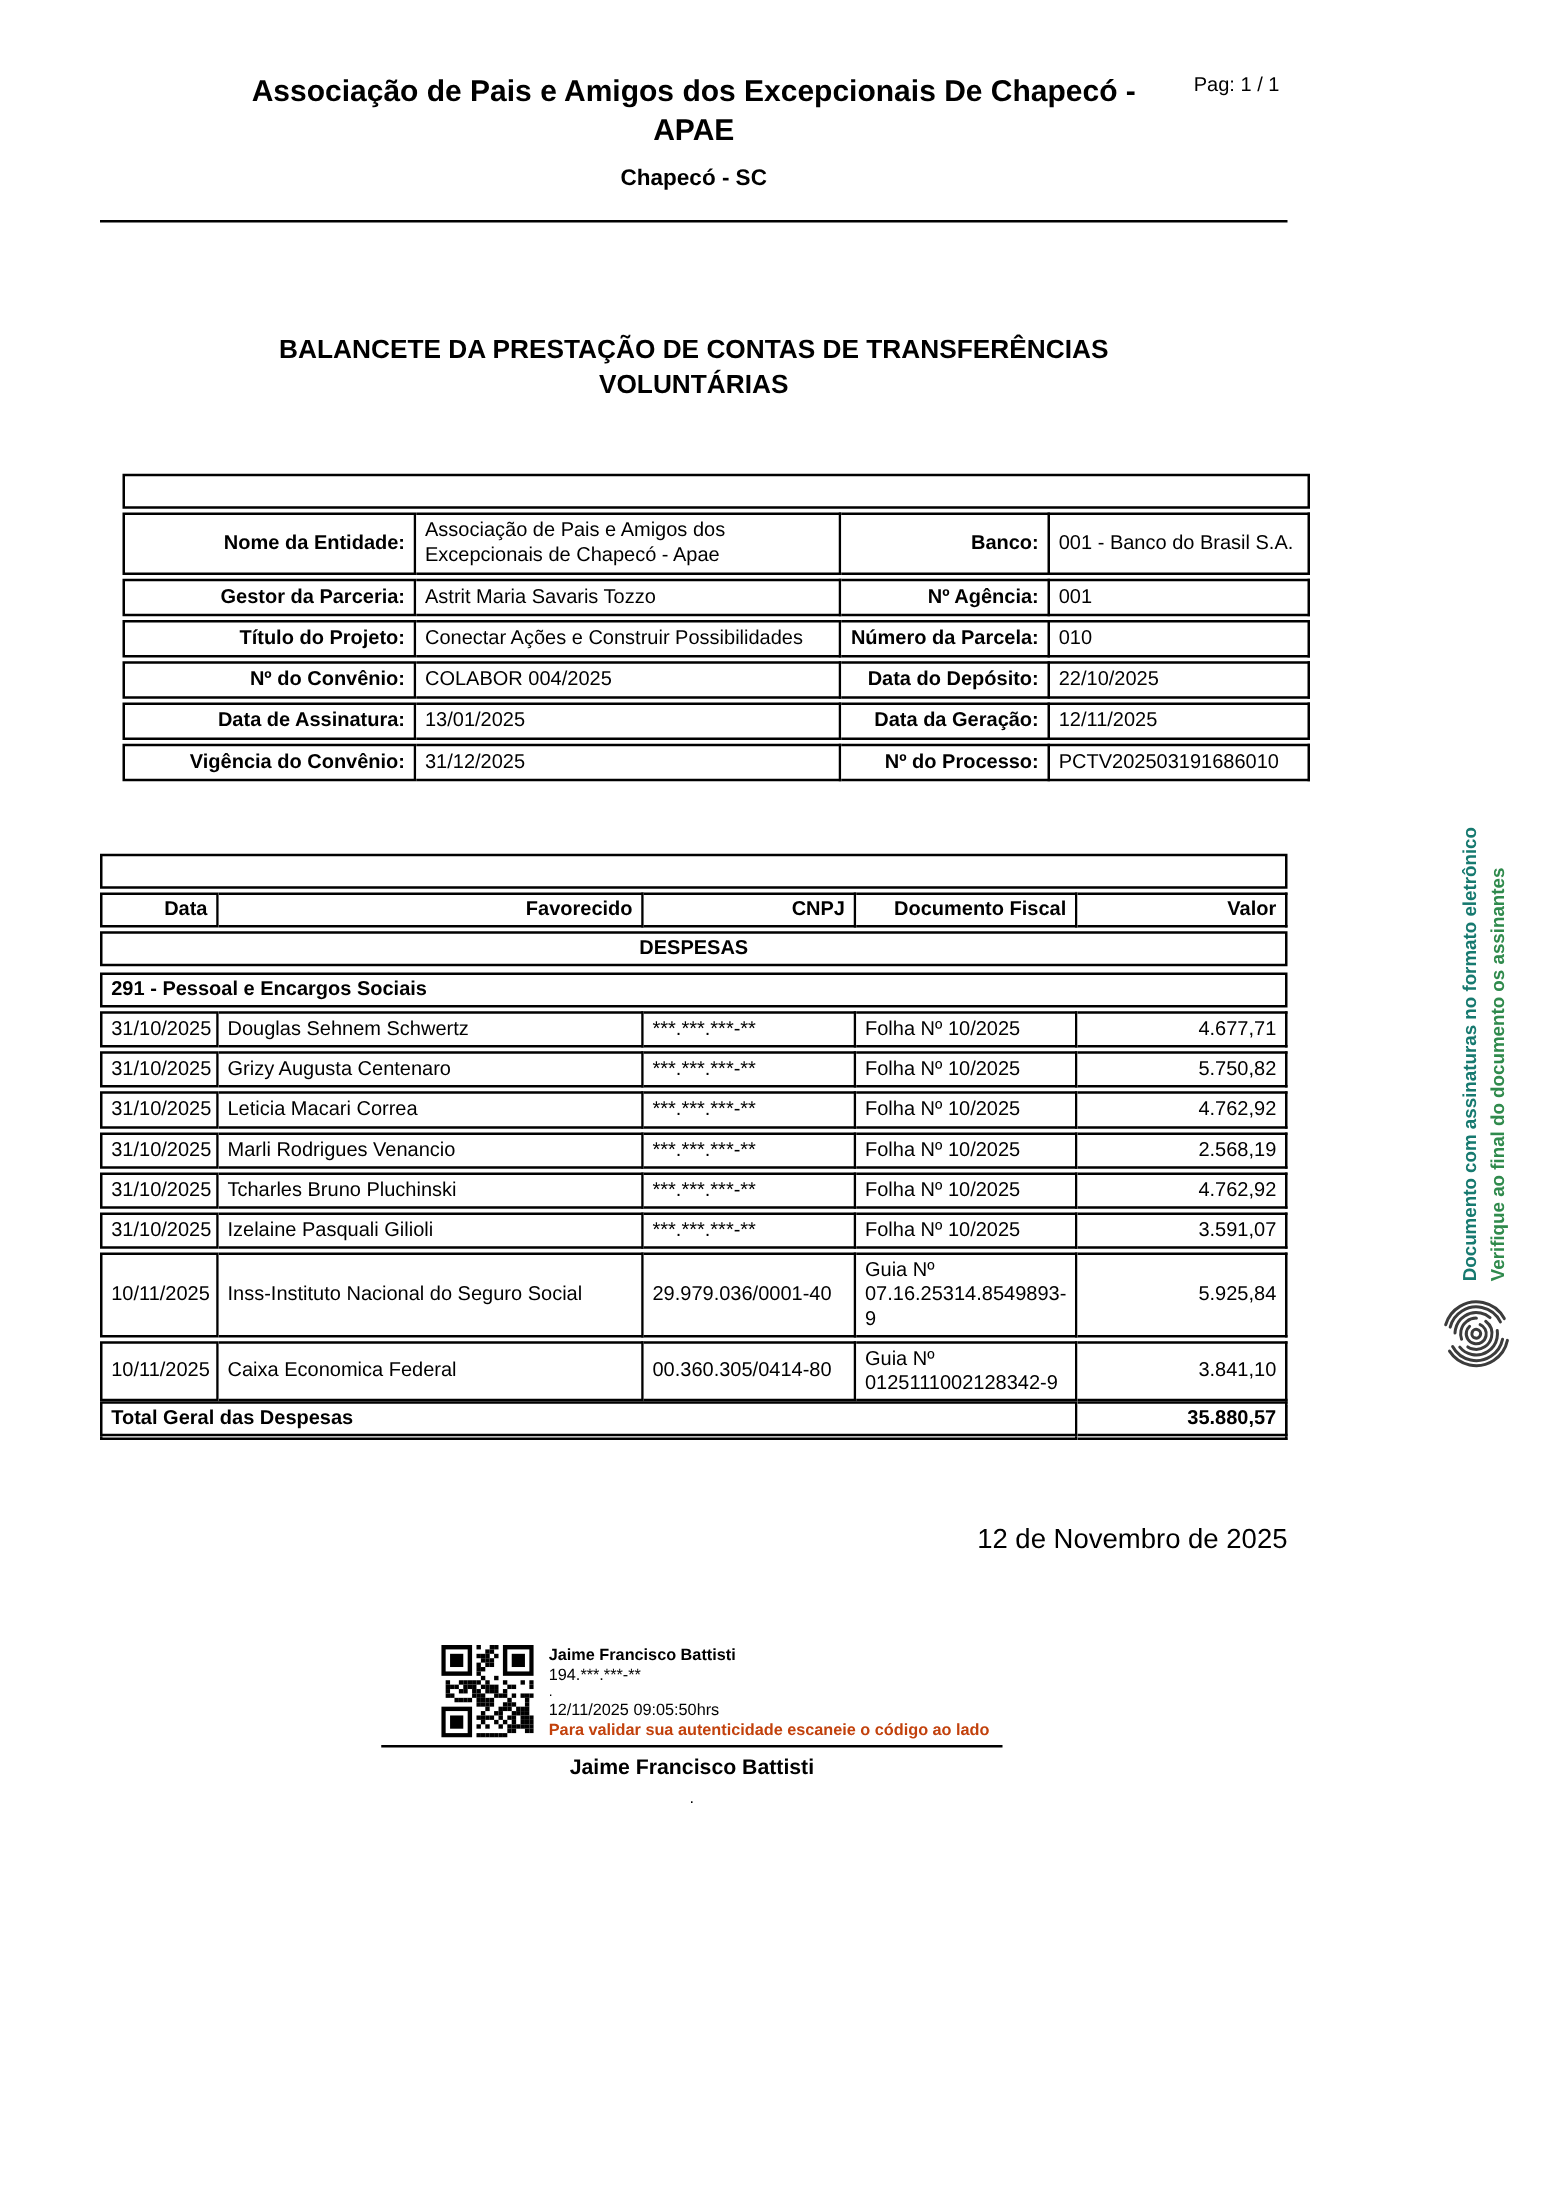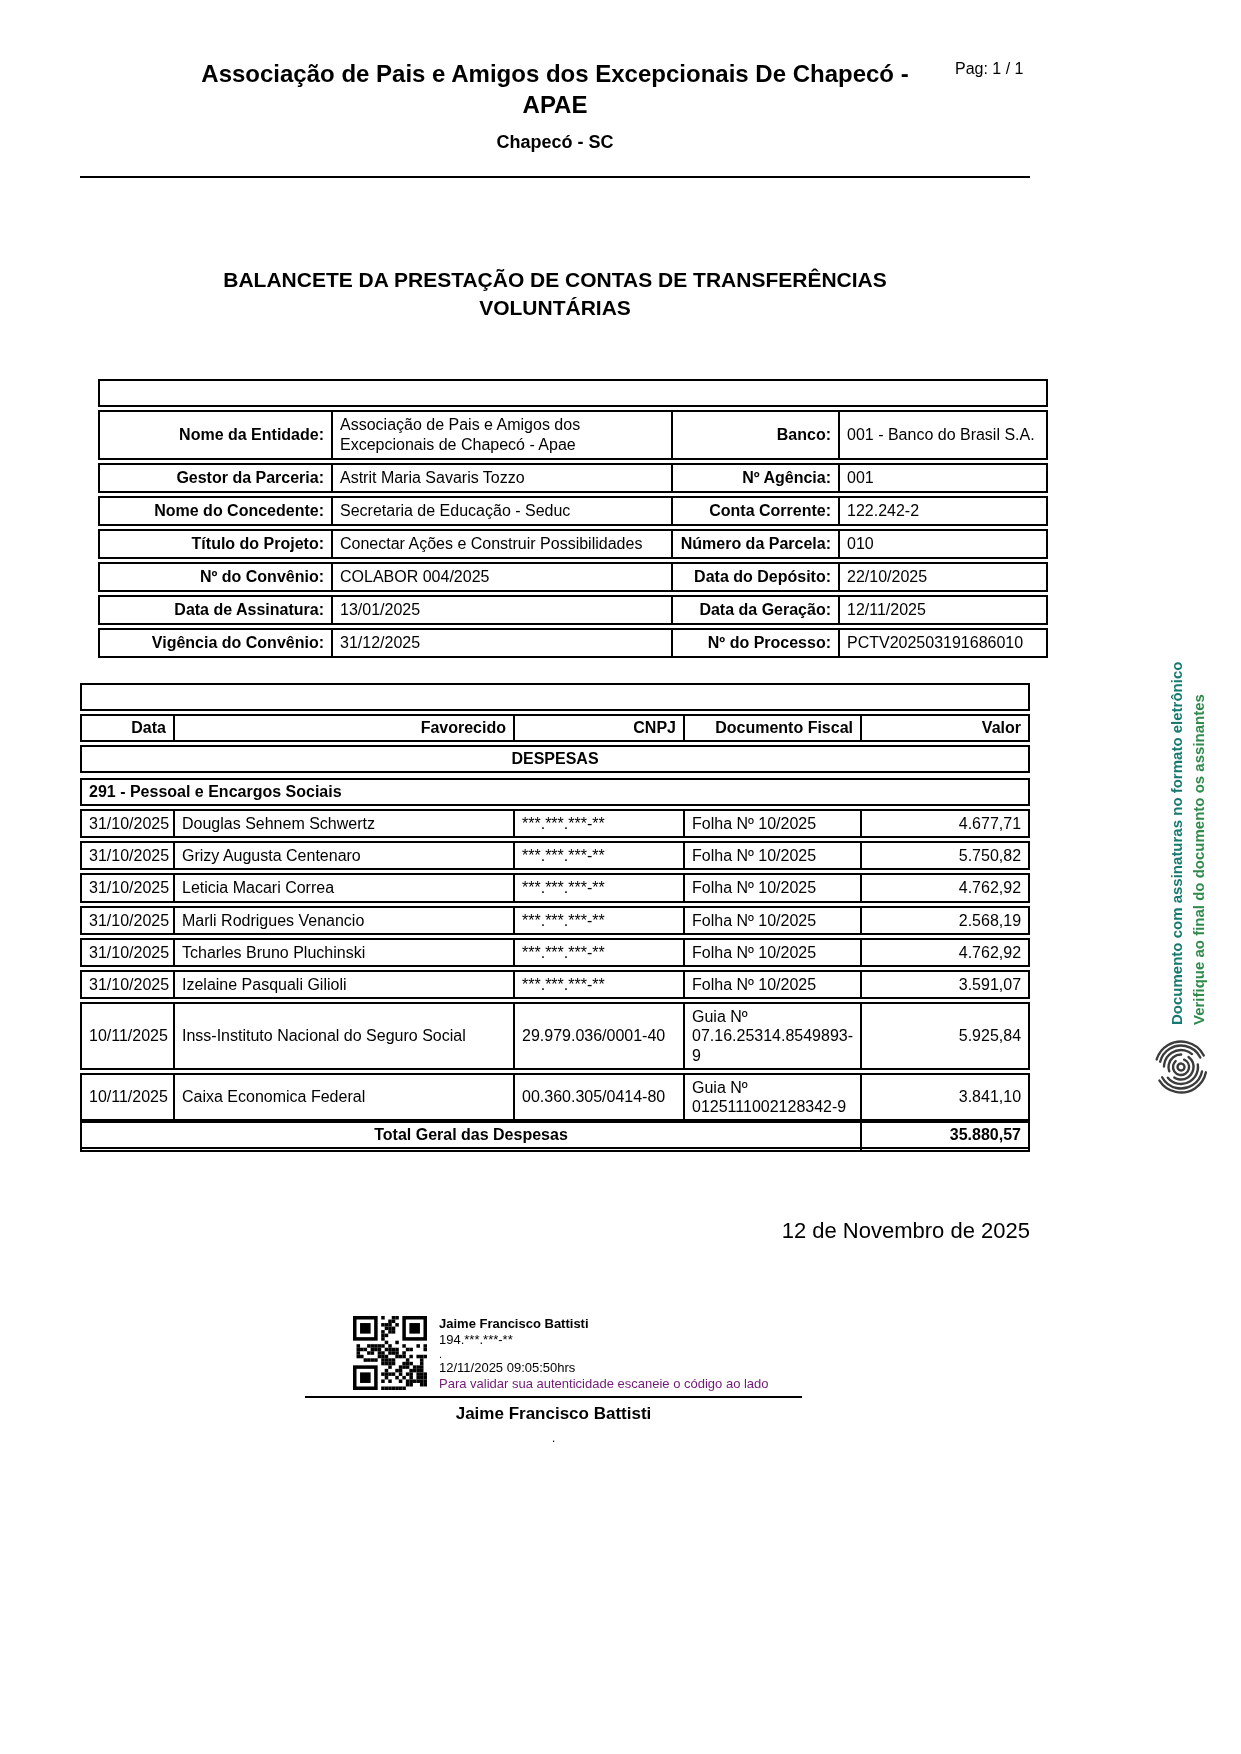--- a/index.html
+++ b/index.html
@@ -30,30 +30,30 @@
   .val{text-align:left;line-height:1.25;}
   .pos-convenio{position:absolute;top:376px;left:80px;padding-left:18px;}
   .pos-desphead{position:absolute;top:680px;left:80px;}
   .pos-despbody{position:absolute;top:775px;left:80px;}
   .pos-grand{position:absolute;top:1118px;left:80px;}
   th.colhead{font-weight:bold;text-align:right;margin-top:32px;}
   td.group{font-weight:bold;text-align:center;font-size:16px;}
   td.category{font-weight:bold;text-align:left;font-size:16px;}
   td.cell{font-size:16px;line-height:1.2;margin-top:48px;}
   td.money{text-align:right;}
-  td.totlbl{font-weight:bold;text-align:center;}
+  td.totlbl{font-weight:bold;text-align:left;}
   td.totval{font-weight:bold;text-align:right;}
   
   .gen-date{position:absolute;top:1218px;left:580px;width:450px;text-align:right;font-size:22px;}
   .qr-block{position:absolute;top:1316px;left:353px;}
   .qr-code{position:absolute;top:0;left:0;width:74px;height:74px;}
   .qr-text{position:absolute;top:0;left:86px;width:480px;font-size:13px;line-height:1.25;}
   .qr-name{font-weight:bold;}
   .qr-dot{font-size:11px;line-height:1;}
-  .qr-hint{color:#701a75;}
+  .qr-hint{color:#c2410c;font-weight:bold;}
   .sig-line{position:absolute;top:1396px;left:305px;width:497px;border-top:2px solid #000;}
   .sig-name{position:absolute;top:1404px;left:305px;width:497px;text-align:center;
     font-weight:bold;font-size:17px;}
   .sig-dot{position:absolute;top:1430px;left:305px;width:497px;text-align:center;font-size:13px;}
   
   .esign-banner{position:absolute;left:1166px;top:530px;height:495px;
     writing-mode:vertical-rl;transform:rotate(180deg);
     font-size:15px;font-weight:bold;line-height:22px;white-space:nowrap;}
   .fingerprint{position:absolute;left:1154px;top:1038px;}
 </style>
@@ -87,26 +87,20 @@
       <td class="lbl">Nome da Entidade:</td>
       <td class="val">Associação de Pais e Amigos dos Excepcionais de Chapecó - Apae</td>
       <td class="lbl">Banco:</td>
       <td class="val">001 - Banco do Brasil S.A.</td>
     </tr>
     <tr>
       <td class="lbl">Gestor da Parceria:</td>
       <td class="val">Astrit Maria Savaris Tozzo</td>
       <td class="lbl">Nº Agência:</td>
       <td class="val">001</td>
-    </tr>
-    <tr>
-      <td class="lbl">Nome do Concedente:</td>
-      <td class="val">Secretaria de Educação - Seduc</td>
-      <td class="lbl">Conta Corrente:</td>
-      <td class="val">122.242-2</td>
     </tr>
     <tr>
       <td class="lbl">Título do Projeto:</td>
       <td class="val" style="max-width:250px">Conectar Ações e Construir Possibilidades</td>
       <td class="lbl">Número da Parcela:</td>
       <td class="val">010</td>
     </tr>
     <tr>
       <td class="lbl">Nº do Convênio:</td>
       <td class="val">COLABOR 004/2025</td>

